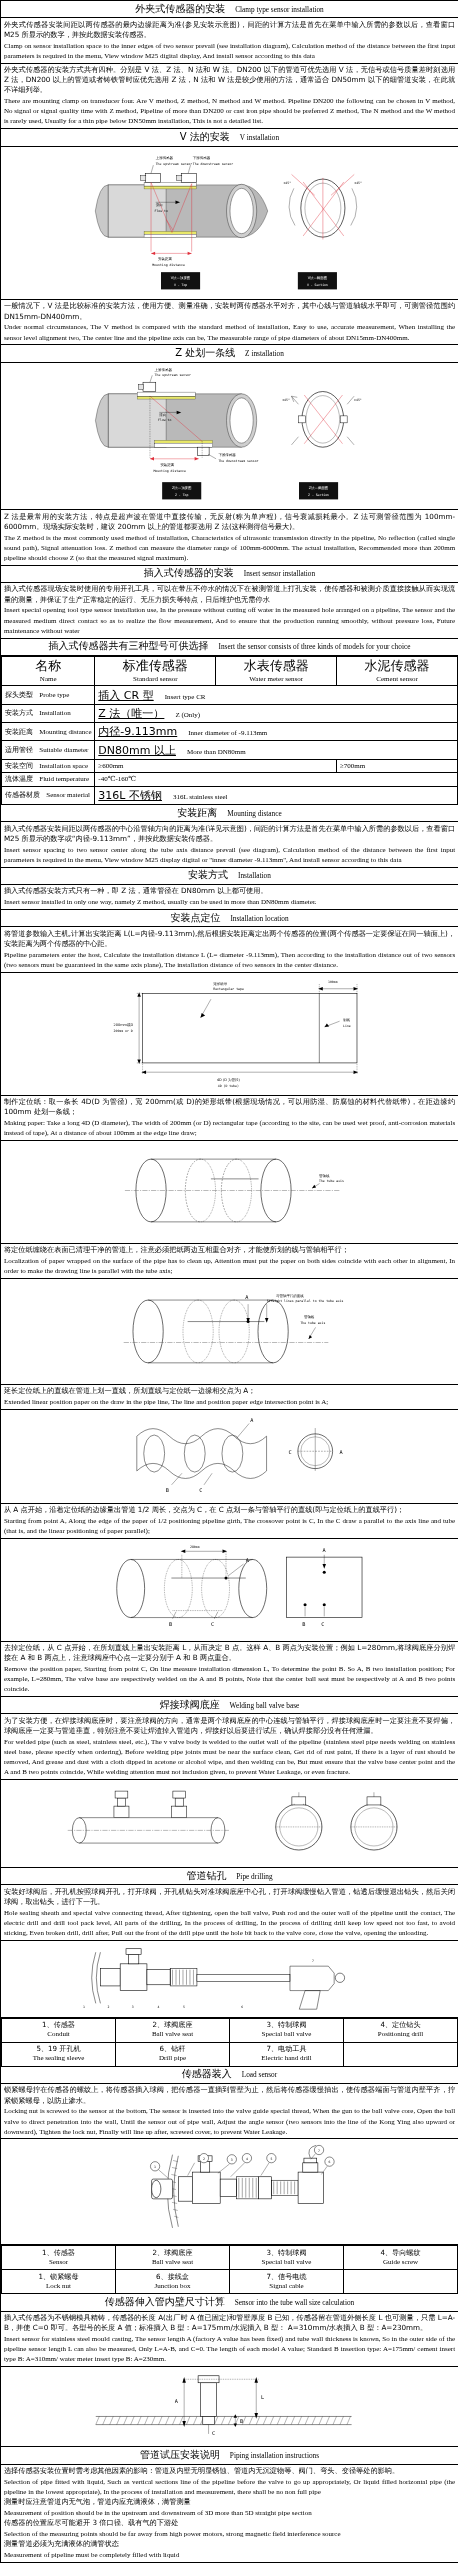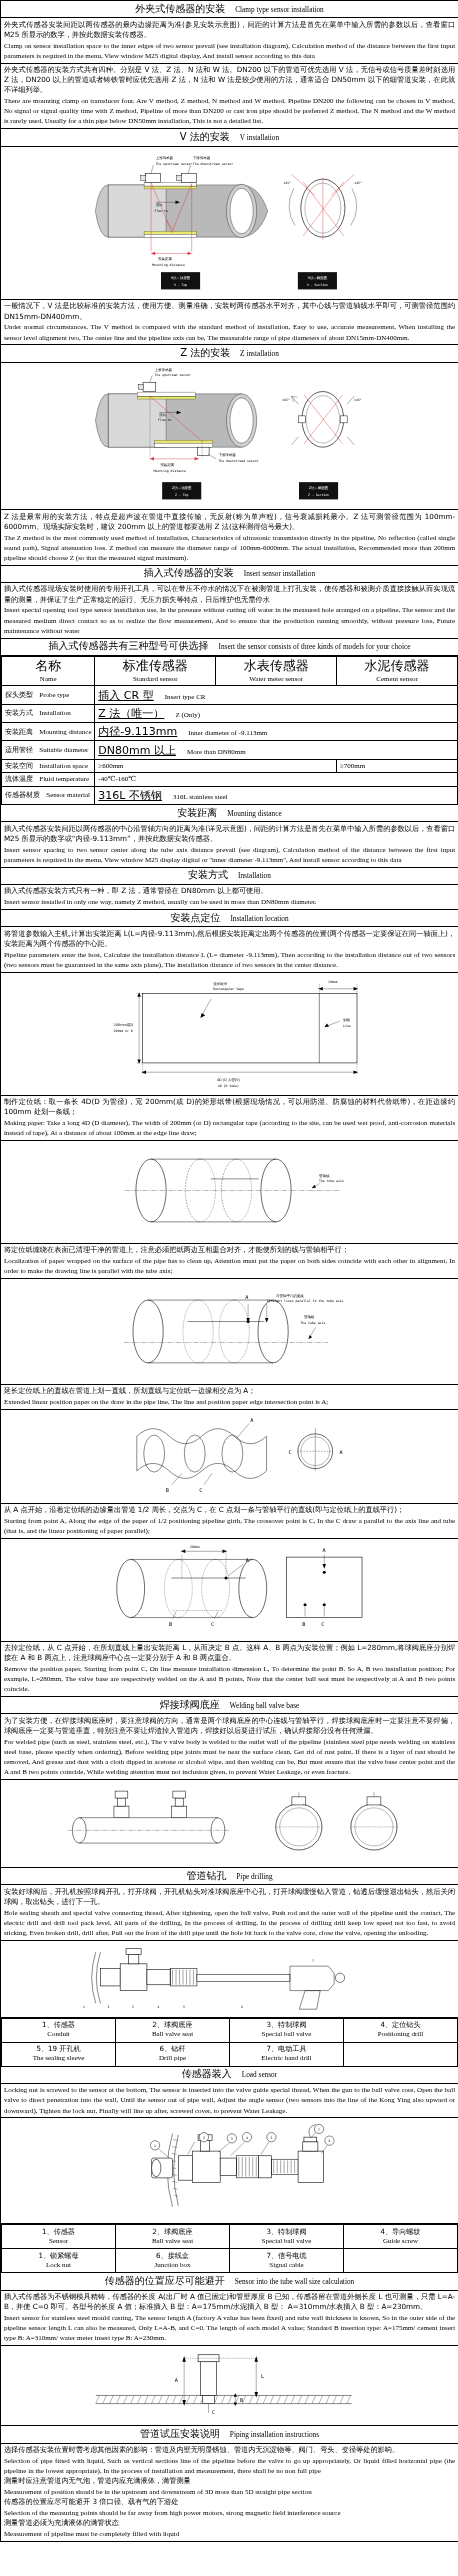--- a/index.html
+++ b/index.html
@@ -206,21 +206,21 @@
       <text class="tagtxt lab-en" x="512" y="26" text-anchor="middle">V - Section</text>
     </svg>
   </div>
 
   <div class="para">
     <p class="cnp">一般情况下，V 法是比较标准的安装方法，使用方便、测量准确，安装时两传感器水平对齐，其中心线与管道轴线水平即可，可测管径范围约 DN15mm-DN400mm。</p>
     <p class="enp">Under normal circumstances, The V method is compared with the standard method of installation, Easy to use, accurate measurement, When installing the sensor level alignment two, The center line and the pipeline axis can be, The measurable range of pipe diameters of about DN15mm-DN400mm.</p>
   </div>
 
   <div class="band">
-    <span class="cn">Z 法的安装</span>
+    <span class="cn">Z 处划一条线</span>
     <span class="en">Z installation</span>
   </div>
 
   <div class="fig">
     <svg width="418" height="116" viewBox="0 0 720 200">
       <path class="pipe-body" d="M150,48 L380,48 L380,140 L150,140 Z"></path>
       <path class="pipe-light" d="M150,48 L250,48 L250,140 L150,140 Z"></path>
       <ellipse cx="380" cy="94" rx="26" ry="46" fill="#cfcfcf" stroke="#333" stroke-width="0.8"></ellipse>
       <ellipse cx="380" cy="94" rx="20" ry="39" fill="#fff" stroke="#333" stroke-width="0.8"></ellipse>
       <path d="M150,48 Q135,48 128,94 Q135,140 150,140 Z" fill="#c9c9c9" stroke="#333" stroke-width="0.7"></path>
@@ -688,20 +688,21 @@
       <td class="empty">&nbsp;</td>
     </tr>
   </tbody>
     </table>
 
   <div class="band">
     <span class="cn">传感器装入</span>
     <span class="en">Load sensor</span>
   </div>
   <div class="para">
+    <p class="cnp">锁紧螺母拧在传感器的螺纹上，将传感器插入球阀，把传感器一直插到管壁为止，然后将传感器缓慢抽出，使传感器端面与管道内壁平齐，拧紧锁紧螺母，以防止渗水。</p>
     <p class="enp">Locking nut is screwed to the sensor at the bottom, The sensor is inserted into the valve guide special thread, When the gun to the ball valve core, Open the ball valve to direct penetration into the wall, Until the sensor out of pipe wall, Adjust the angle sensor (two sensors into the line of the Kong Ying also upward or downward), Tighten the lock nut, Finally will line up after, screwed cover, to prevent Water Leakage.</p>
   </div>
 
   <div class="fig">
     <svg width="407" height="96" viewBox="0 0 700 165">
 
       <path class="ln" d="M252,20 q-18,62 0,126" stroke-width="1.2"></path>
       <path class="ln" d="M262,22 q-16,60 0,122" stroke-width="1.2"></path>
       <g stroke="#000" stroke-width="0.5">
         <path d="M253,30 L261,32 M251,42 L260,44 M250,54 L259,56 M249,66 L258,68 M249,78 L258,80 M250,90 L259,92 M251,102 L260,104 M253,114 L261,116 M255,126 L262,128"></path>
@@ -793,21 +794,21 @@
       <td>
         <span class="cn">7、信号电缆</span>
         <span class="en">Signal cable</span>
       </td>
       <td class="empty">&nbsp;</td>
     </tr>
   </tbody>
     </table>
 
   <div class="band">
-    <span class="cn">传感器的位置应尽可能避开</span>
+    <span class="cn">传感器伸入管内壁尺寸计算</span>
     <span class="en">Sensor into the tube wall size calculation</span>
   </div>
   <div class="para">
     <p class="cnp">插入式传感器为不锈钢模具精铸，传感器的长度 A(出厂时 A 值已固定)和管壁厚度 B 已知，传感器留在管道外侧长度 L 也可测量，只需 L=A-B，并使 C=0 即可。各型号的长度 A 值；标准插入 B 型：A=175mm/水泥插入 B 型： A=310mm/水表插入 B 型：A=230mm。</p>
     <p class="enp">Insert sensor for stainless steel mould casting, The sensor length A (factory A value has been fixed) and tube wall thickness is known, So in the outer side of the pipeline sensor length L can also be measured, Only L=A-B, and C=0. The length of each model A value; Standard B insertion type: A=175mm/ cement insert type B: A=310mm/ water meter insert type B: A=230mm.</p>
   </div>
 
   <div class="fig">
     <svg width="407" height="70" viewBox="0 0 700 120">
 

